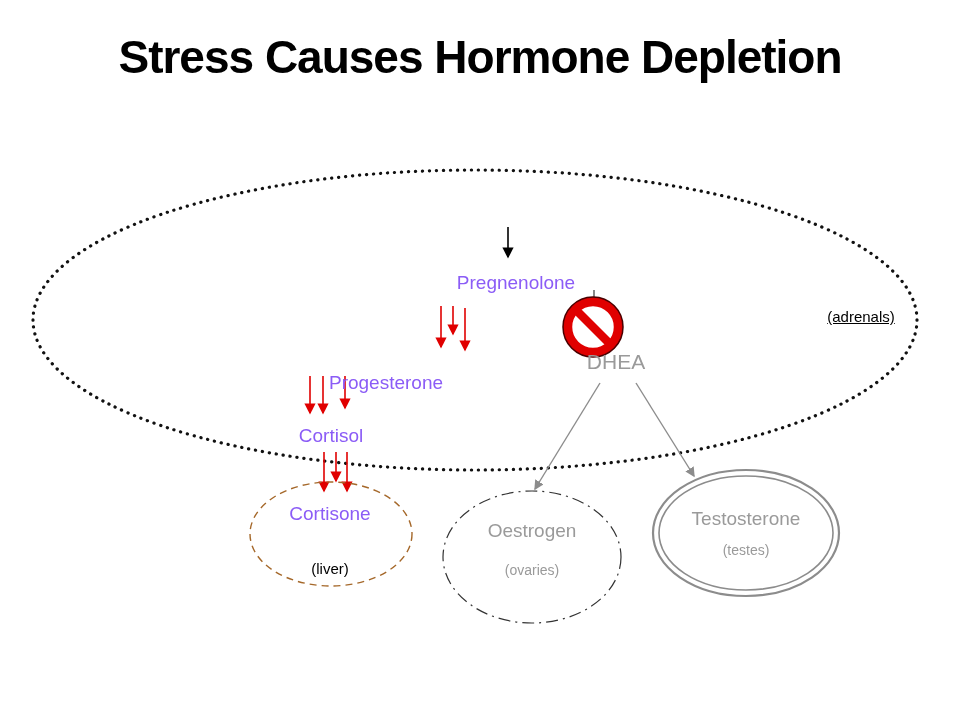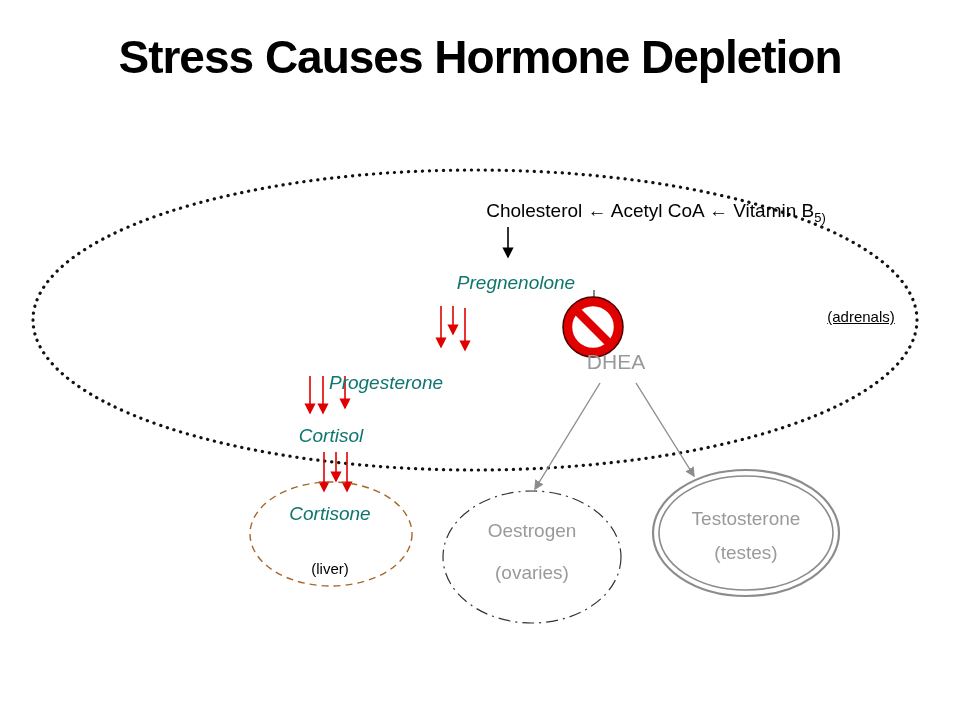--- a/index.html
+++ b/index.html
@@ -2,24 +2,24 @@
 <html><head>
 <meta charset="utf-8">
 <style>
   html,body{margin:0;padding:0;background:#fff;}
   .slide{position:relative;width:960px;height:720px;background:#ffffff;overflow:hidden;
          font-family:"Liberation Sans",sans-serif;color:#000;}
   .layer{position:absolute;left:0;top:0;}
   .title{position:absolute;top:30px;left:50%;transform:translateX(-50%);margin:0;
          font-size:46px;font-weight:600;letter-spacing:-1px;white-space:nowrap;color:#000;}
   .lbl{position:absolute;transform:translateX(-50%);white-space:nowrap;font-size:19px;color:#000;}
-  .red{color:#0f766e;font-style:italic;}
+  .red{color:#8b5cf6;}
   .gray{color:#9a9a9a;}
   .sm{font-size:15px;}
-  .xs{font-size:19px;}
+  .xs{font-size:14px;}
   .dhea{font-size:21px;}
   .sub{font-size:13px;vertical-align:-5px;}
 </style>
 </head>
 <body>
 
 <div class="slide">
 
   <svg class="layer" width="960" height="720" viewBox="0 0 960 720">
     <defs>
@@ -73,23 +73,20 @@
     <ellipse cx="532" cy="557" rx="89" ry="66" fill="none" stroke="#333" stroke-width="1.2" stroke-dasharray="12 5 2 5"></ellipse>
 
     <g>
       <ellipse cx="746" cy="533" rx="93" ry="63" fill="none" stroke="#8c8c8c" stroke-width="2.2"></ellipse>
       <ellipse cx="746" cy="533" rx="87" ry="57" fill="none" stroke="#8c8c8c" stroke-width="1.6"></ellipse>
     </g>
   </svg>
 
   <h1 class="title">Stress Causes Hormone Depletion</h1>
 
-  <div class="lbl" style="left:656px;top:200px;">
-    <span>Cholesterol ← Acetyl CoA ← Vitamin B</span><span class="sub">5)</span>
-  </div>
 
   <div class="lbl red" style="left:516px;top:272px;">Pregnenolone</div>
 
   <div class="lbl red" style="left:386px;top:346px;margin-top:26px;">Progesterone</div>
 
   <div class="lbl red" style="left:331px;top:425px;">Cortisol</div>
 
   <div class="lbl gray dhea" style="left:616px;top:350px;">DHEA</div>
 
   <div class="lbl sm" style="left:861px;top:308px;text-decoration:underline;">(adrenals)</div>

